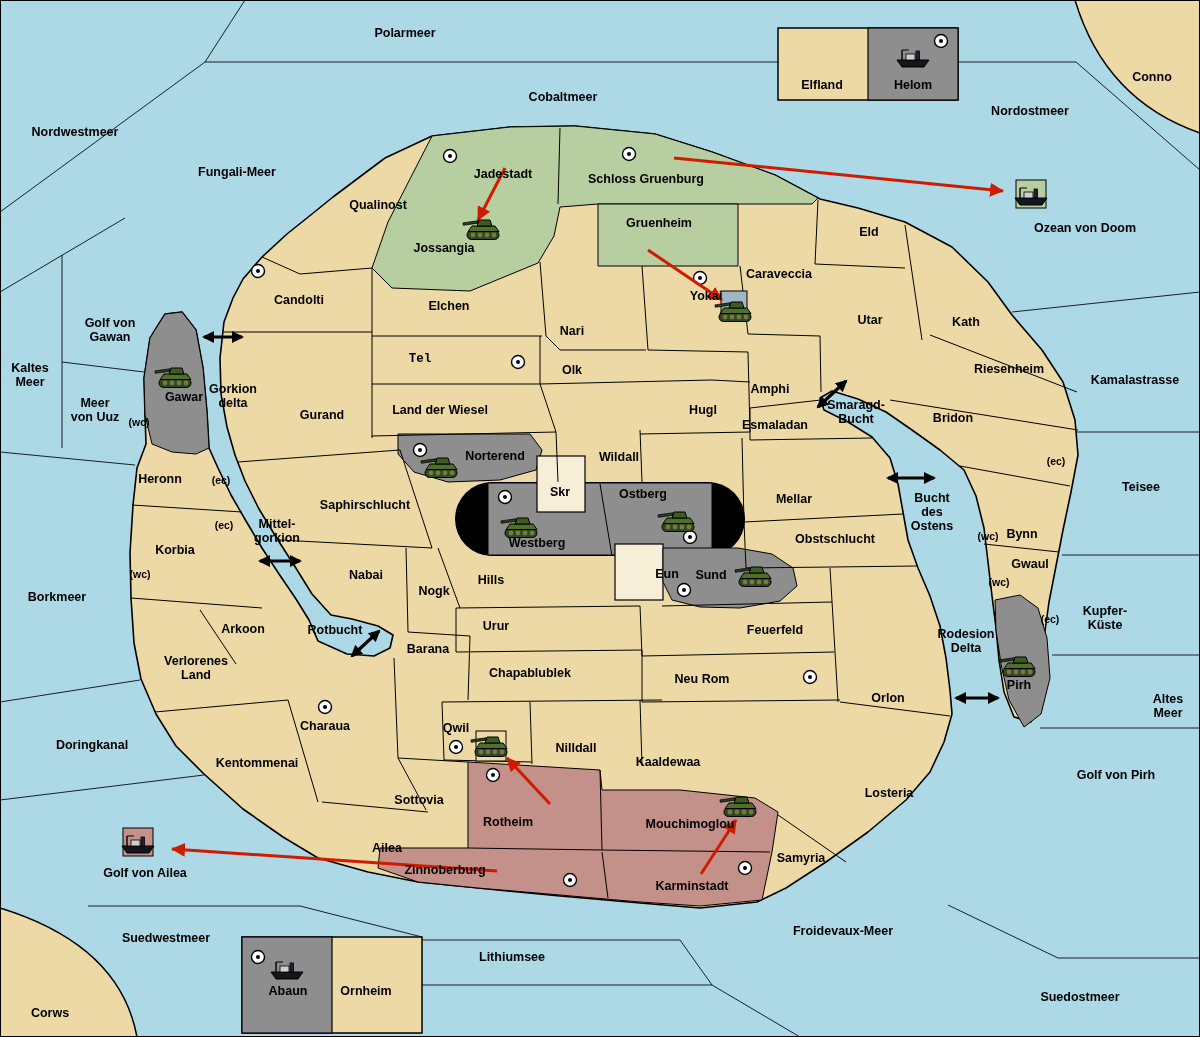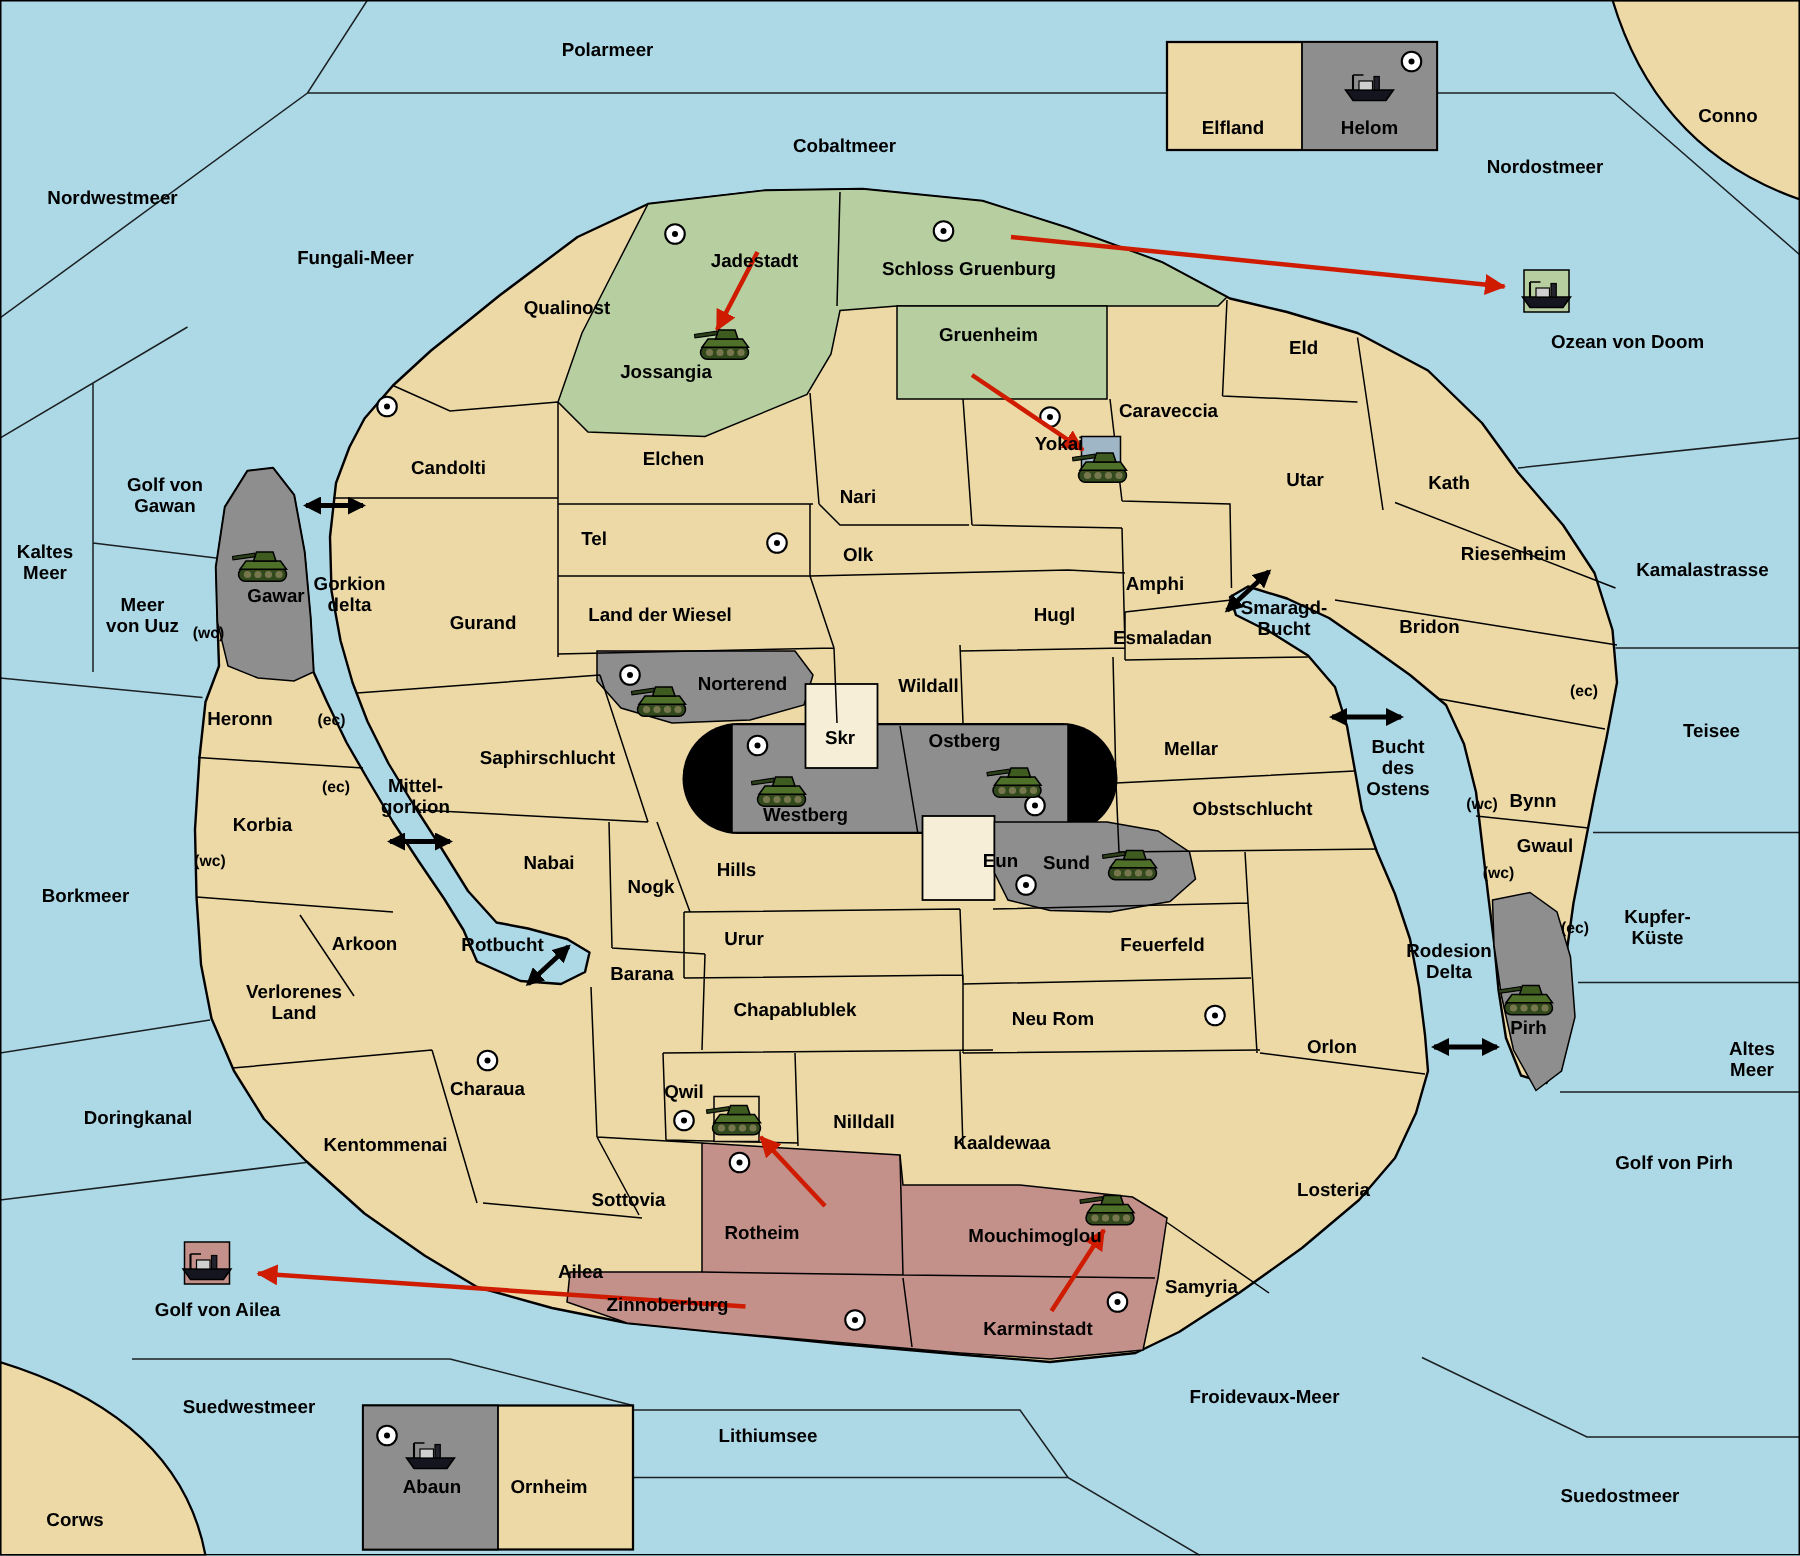--- a/index.html
+++ b/index.html
@@ -295,24 +295,24 @@
       <div class="map-label land" style="left: 913px; top: 85px;">Helom</div>
       <div class="map-label land" style="left: 288px; top: 991px;">Abaun</div>
       <div class="map-label land" style="left: 366px; top: 991px;">Ornheim</div>
       <div class="map-label land" style="left: 378px; top: 205px;">Qualinost</div>
       <div class="map-label land" style="left: 503px; top: 174px;">Jadestadt</div>
       <div class="map-label land" style="left: 646px; top: 179px;">Schloss Gruenburg</div>
       <div class="map-label land" style="left: 444px; top: 248px;">Jossangia</div>
       <div class="map-label land" style="left: 659px; top: 223px;">Gruenheim</div>
       <div class="map-label land" style="left: 779px; top: 274px;">Caraveccia</div>
       <div class="map-label land" style="left: 869px; top: 232px;">Eld</div>
-      <div class="map-label land" style="left: 299px; top: 300px; margin-top: 12px;">Candolti</div>
+      <div class="map-label land" style="left: 299px; top: 300px;">Candolti</div>
       <div class="map-label land" style="left: 449px; top: 306px;">Elchen</div>
       <div class="map-label land" style="left: 572px; top: 331px;">Nari</div>
-      <div class="map-label land" style="left: 396px; top: 359px;">Tel</div>
+      <div class="map-label land" style="left: 420px; top: 359px; font-family: Liberation Mono, monospace;">Tel</div>
       <div class="map-label land" style="left: 572px; top: 370px;">Olk</div>
       <div class="map-label land" style="left: 706px; top: 296px;">Yokai</div>
       <div class="map-label land" style="left: 870px; top: 320px;">Utar</div>
       <div class="map-label land" style="left: 966px; top: 322px;">Kath</div>
       <div class="map-label land" style="left: 1009px; top: 369px;">Riesenheim</div>
       <div class="map-label land" style="left: 770px; top: 389px;">Amphi</div>
       <div class="map-label land" style="left: 703px; top: 410px;">Hugl</div>
       <div class="map-label land" style="left: 775px; top: 425px;">Esmaladan</div>
       <div class="map-label land" style="left: 953px; top: 418px;">Bridon</div>
       <div class="map-label land" style="left: 322px; top: 415px;">Gurand</div>

